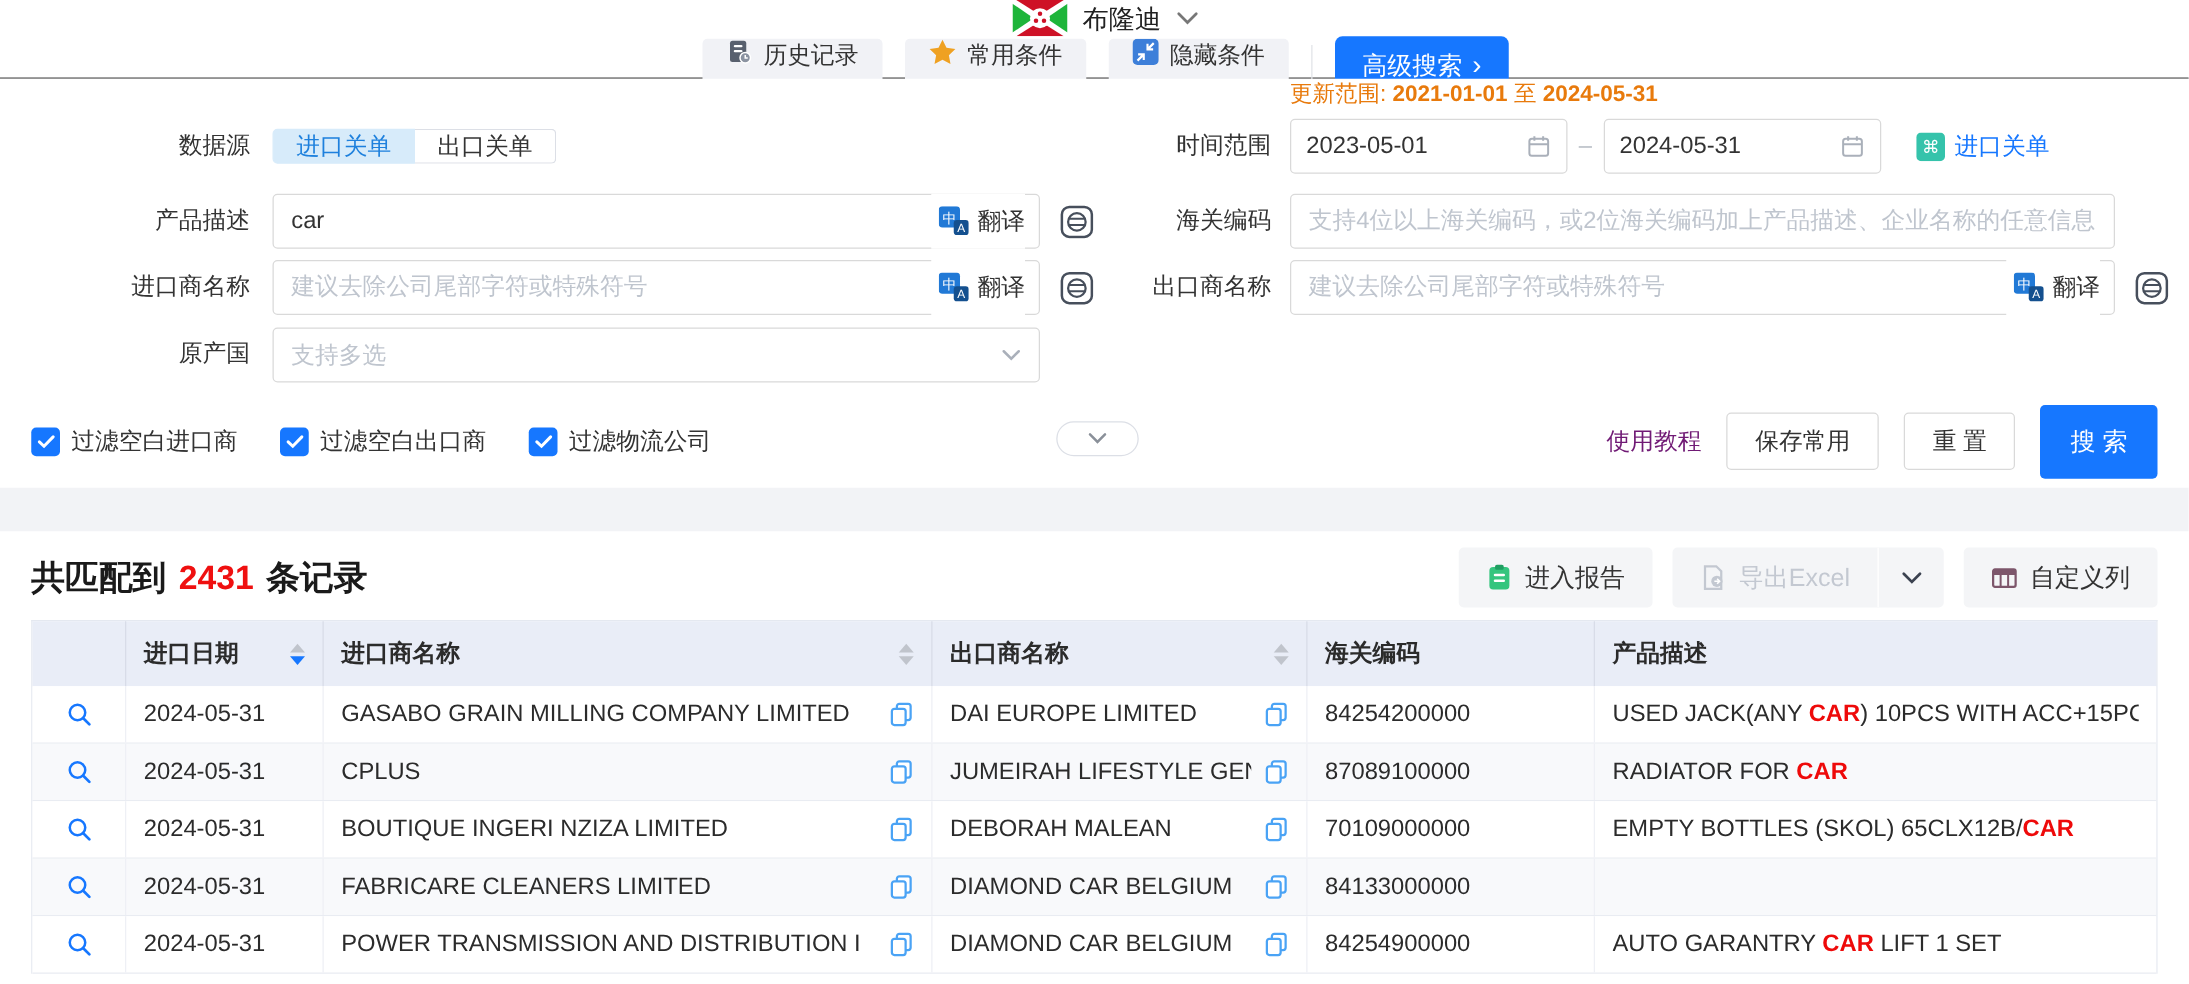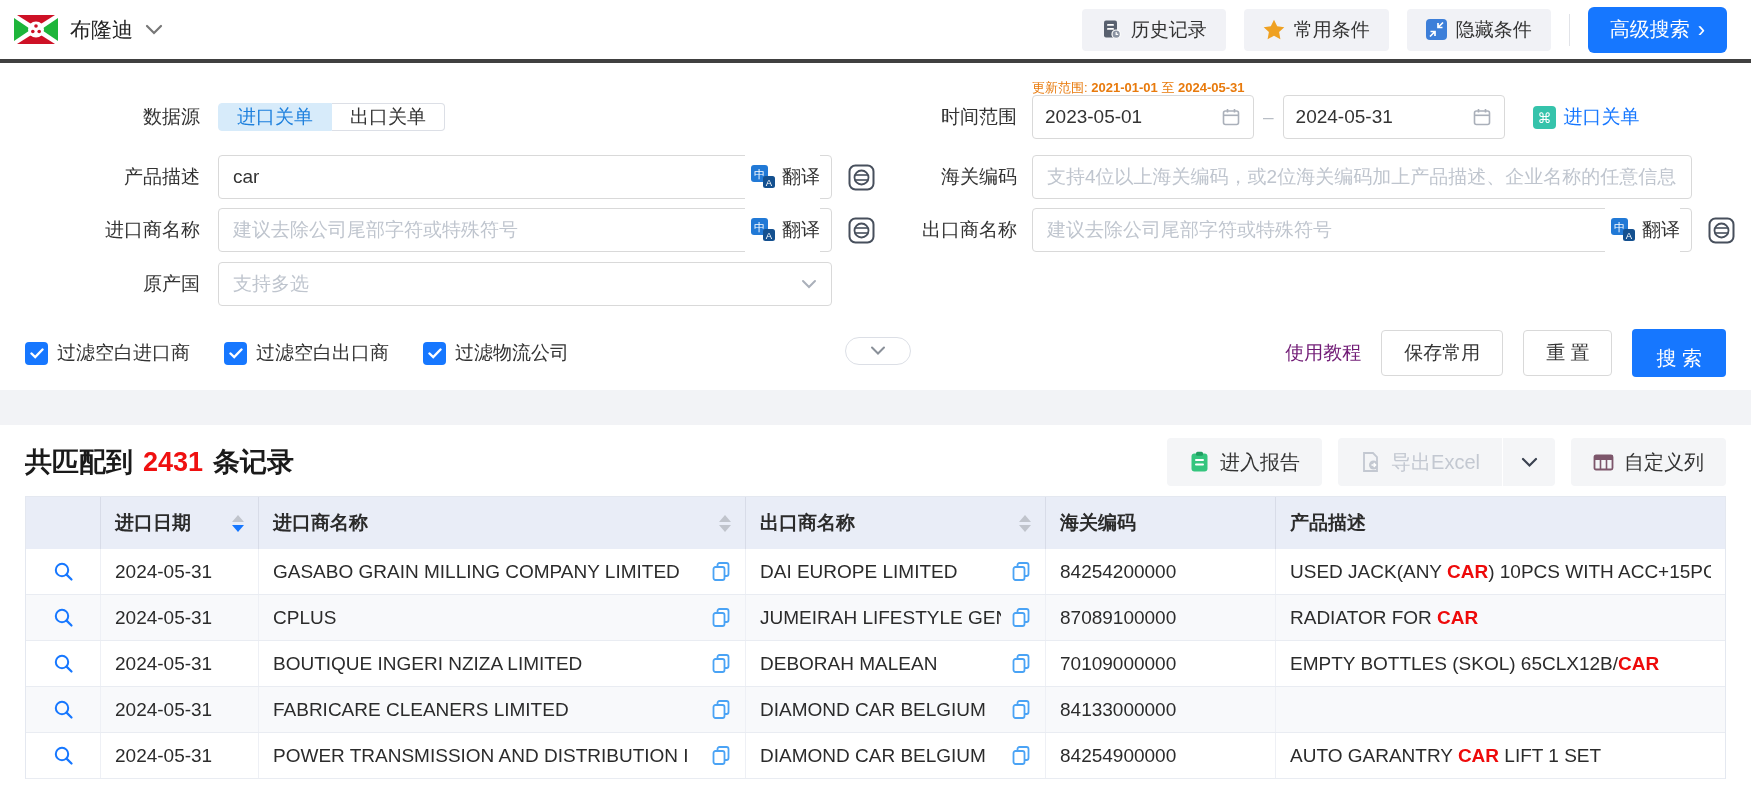--- a/index.html
+++ b/index.html
@@ -1,34 +1,34 @@
 <!DOCTYPE html>
 <html><head>
 <meta charset="utf-8">
 <style>
   * { margin:0; padding:0; box-sizing:border-box; }
   html,body { width:1751px; height:787px; overflow:hidden; background:#fff;
     font-family:"Liberation Sans","DejaVu Sans",sans-serif; color:#333; }
 
   
   .topbar { height:63px; display:flex; align-items:center; justify-content:space-between;
-    padding:0 24px 0 14px; border-bottom:4px solid #404040; }
+    padding:0 24px 0 42px; border-bottom:1px solid #404040;flex-direction:column; }
   .country { display:flex; align-items:center; gap:12px; cursor:pointer; }
   .country .cname { font-size:21px; color:#222; }
   .top-actions { display:flex; align-items:center; gap:18px; }
-  .btn-gray { display:flex; align-items:center; gap:9px; height:42px; padding:0 19px;
+  .btn-gray { display:flex; gap:9px; height:42px; padding:0 19px;
     background:#f1f2f6; border:none; border-radius:4px; font-size:19px; color:#333; cursor:pointer; }
   .vdiv { width:1px; height:32px; background:#e1e3e8; }
   .btn-primary { display:flex; align-items:center; gap:8px; height:46px; padding:0 22px;
     background:#1677ff; color:#fff; border:none; border-radius:6px; font-size:20px; cursor:pointer; }
   .btn-primary .arrow { font-size:22px; line-height:1; }
 
   
   .form { position:relative; height:327px; background:#fff; }
-  .update-range { position:absolute; left:1032px; top:16px; font-size:13px; color:#e87a0c; }
+  .update-range { position:absolute; left:1032px; top:0; font-size:18px; color:#e87a0c; }
   .update-range b { font-weight:bold; }
   .frow { position:absolute; left:0; width:100%; height:44px; }
   .flabel { position:absolute; left:0; top:0; width:200px; height:44px; line-height:44px;
     text-align:right; font-size:19px; color:#333; }
   .lfield { position:absolute; left:218px; top:0; height:44px; display:flex; align-items:center; gap:14px; }
   .rlabel { position:absolute; left:850px; top:0; width:167px; height:44px; line-height:44px;
     text-align:right; font-size:19px; color:#333; }
   .rfield { position:absolute; left:1032px; top:0; height:44px; display:flex; align-items:center; }
 
   .tabs { display:flex; }
@@ -62,21 +62,21 @@
   .chk-box { width:23px; height:23px; background:#1677ff; border-radius:4px;
     display:flex; align-items:center; justify-content:center; flex:none; }
   .chk-item span.lab { font-size:19px; color:#333; }
   .collapse-pill { position:absolute; left:845px; top:274px; width:66px; height:28px;
     border:1px solid #dcdfe6; border-radius:15px; background:#fff; display:flex;
     align-items:center; justify-content:center; cursor:pointer; }
   .form-actions { position:absolute; right:25px; top:267px; height:46px; display:flex; align-items:center; gap:20px; }
   .link { color:#701a75; font-size:19px; cursor:pointer; }
   .btn-plain { height:46px; padding:0 22px; background:#fff; border:1px solid #d9d9d9; border-radius:4px;
     font-size:19px; color:#333; cursor:pointer; }
-  .btn-search { height:48px; padding:16px 24px; background:#1677ff; border:none; border-radius:4px;
+  .btn-search { height:59px; padding:16px 24px; background:#1677ff; border:none; border-radius:4px;
     font-size:20px; color:#fff; cursor:pointer; }
 
   .band { height:35px; background:#f2f3f6; }
 
   
   .results { padding:0 25px; }
   .results-head { margin:13px 0 10px; height:48px; display:flex; align-items:center; justify-content:space-between; }
   .count-line { font-size:27px; font-weight:bold; color:#1a1a1a; display:flex; align-items:center; gap:10px; }
   .count-line .num { color:#ef1010; }
   .toolbar { display:flex; align-items:center; gap:16px; }

